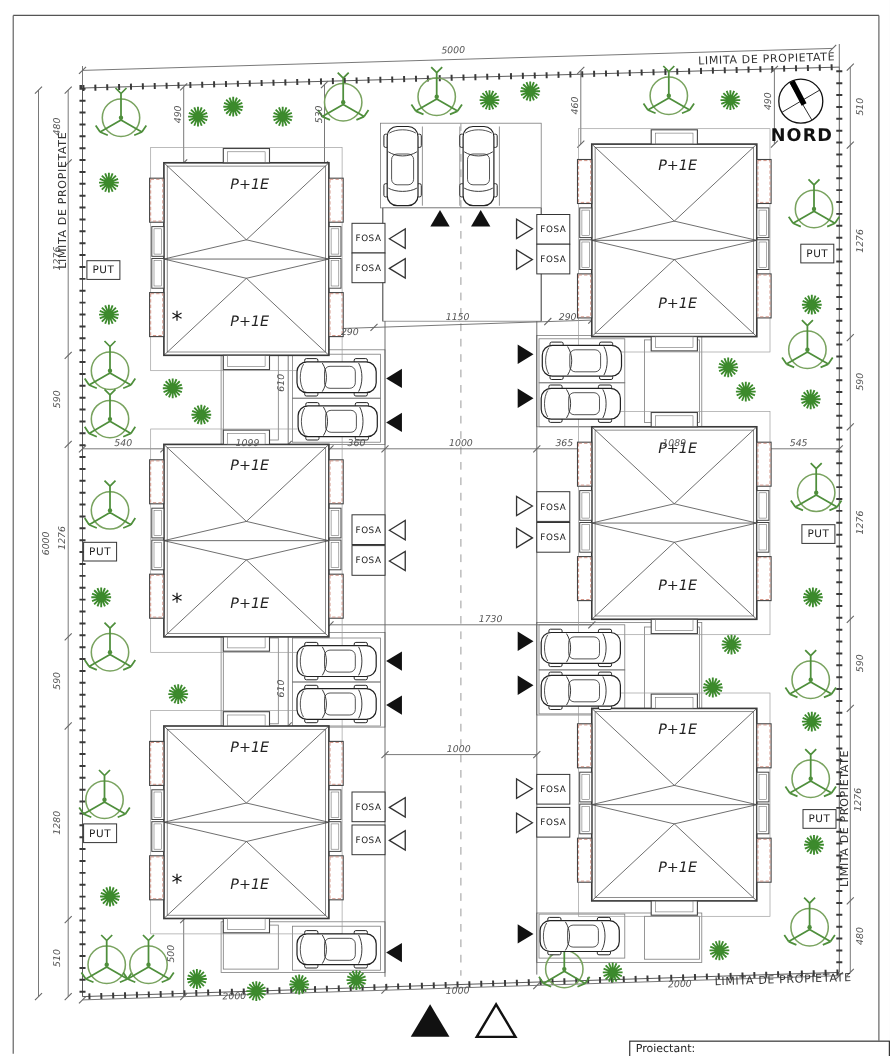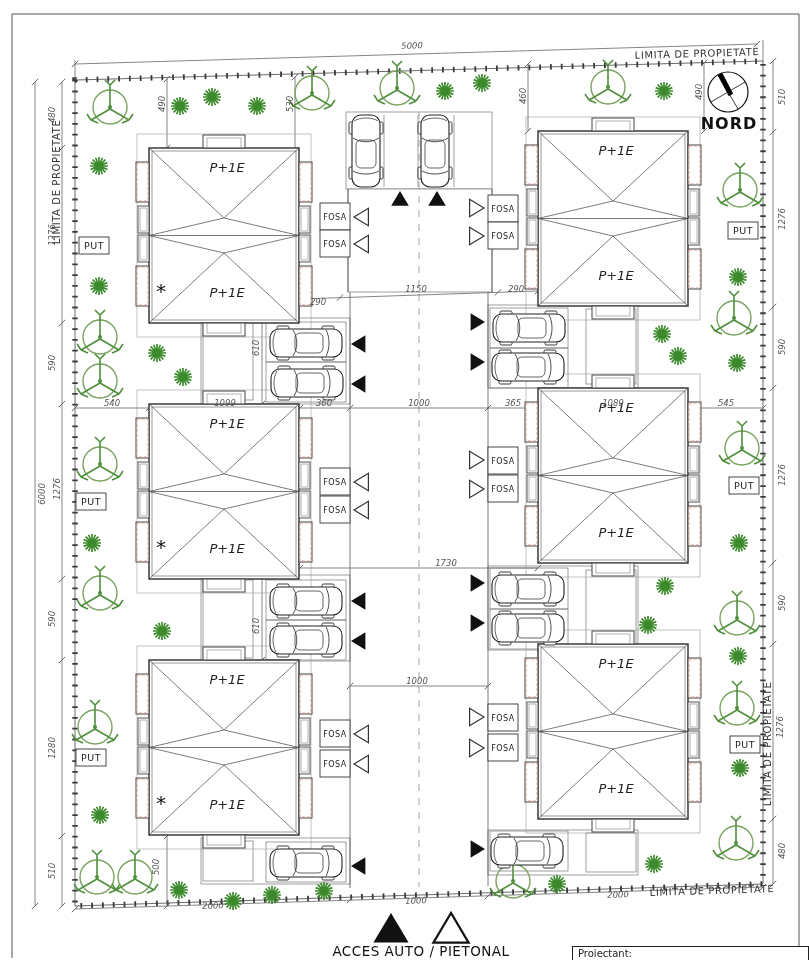--- a/index.html
+++ b/index.html
@@ -576,15 +576,14 @@
       <text class="dim" text-anchor="middle" dominant-baseline="middle" transform="translate(446,563) rotate(0)">1730</text>
       <text class="dim" text-anchor="middle" dominant-baseline="middle" transform="translate(417,681) rotate(0)">1000</text>
       <text class="dim" text-anchor="middle" dominant-baseline="middle" transform="translate(256,348) rotate(-90)">610</text>
       <text class="dim" text-anchor="middle" dominant-baseline="middle" transform="translate(256,626) rotate(-90)">610</text>
       <text class="dim" text-anchor="middle" dominant-baseline="middle" transform="translate(213,906) rotate(-1.8)">2000</text>
       <text class="dim" text-anchor="middle" dominant-baseline="middle" transform="translate(416,901) rotate(-1.8)">1000</text>
       <text class="dim" text-anchor="middle" dominant-baseline="middle" transform="translate(618,895) rotate(-1.8)">2000</text>
       <text class="dim" text-anchor="middle" dominant-baseline="middle" transform="translate(156,867) rotate(-90)">500</text>
     </svg>
 
-  <div class="acces">ACCES AUTO / PIETONAL</div>
   <div class="proiectant">Proiectant:</div>
 </div>
 
 </body></html>

